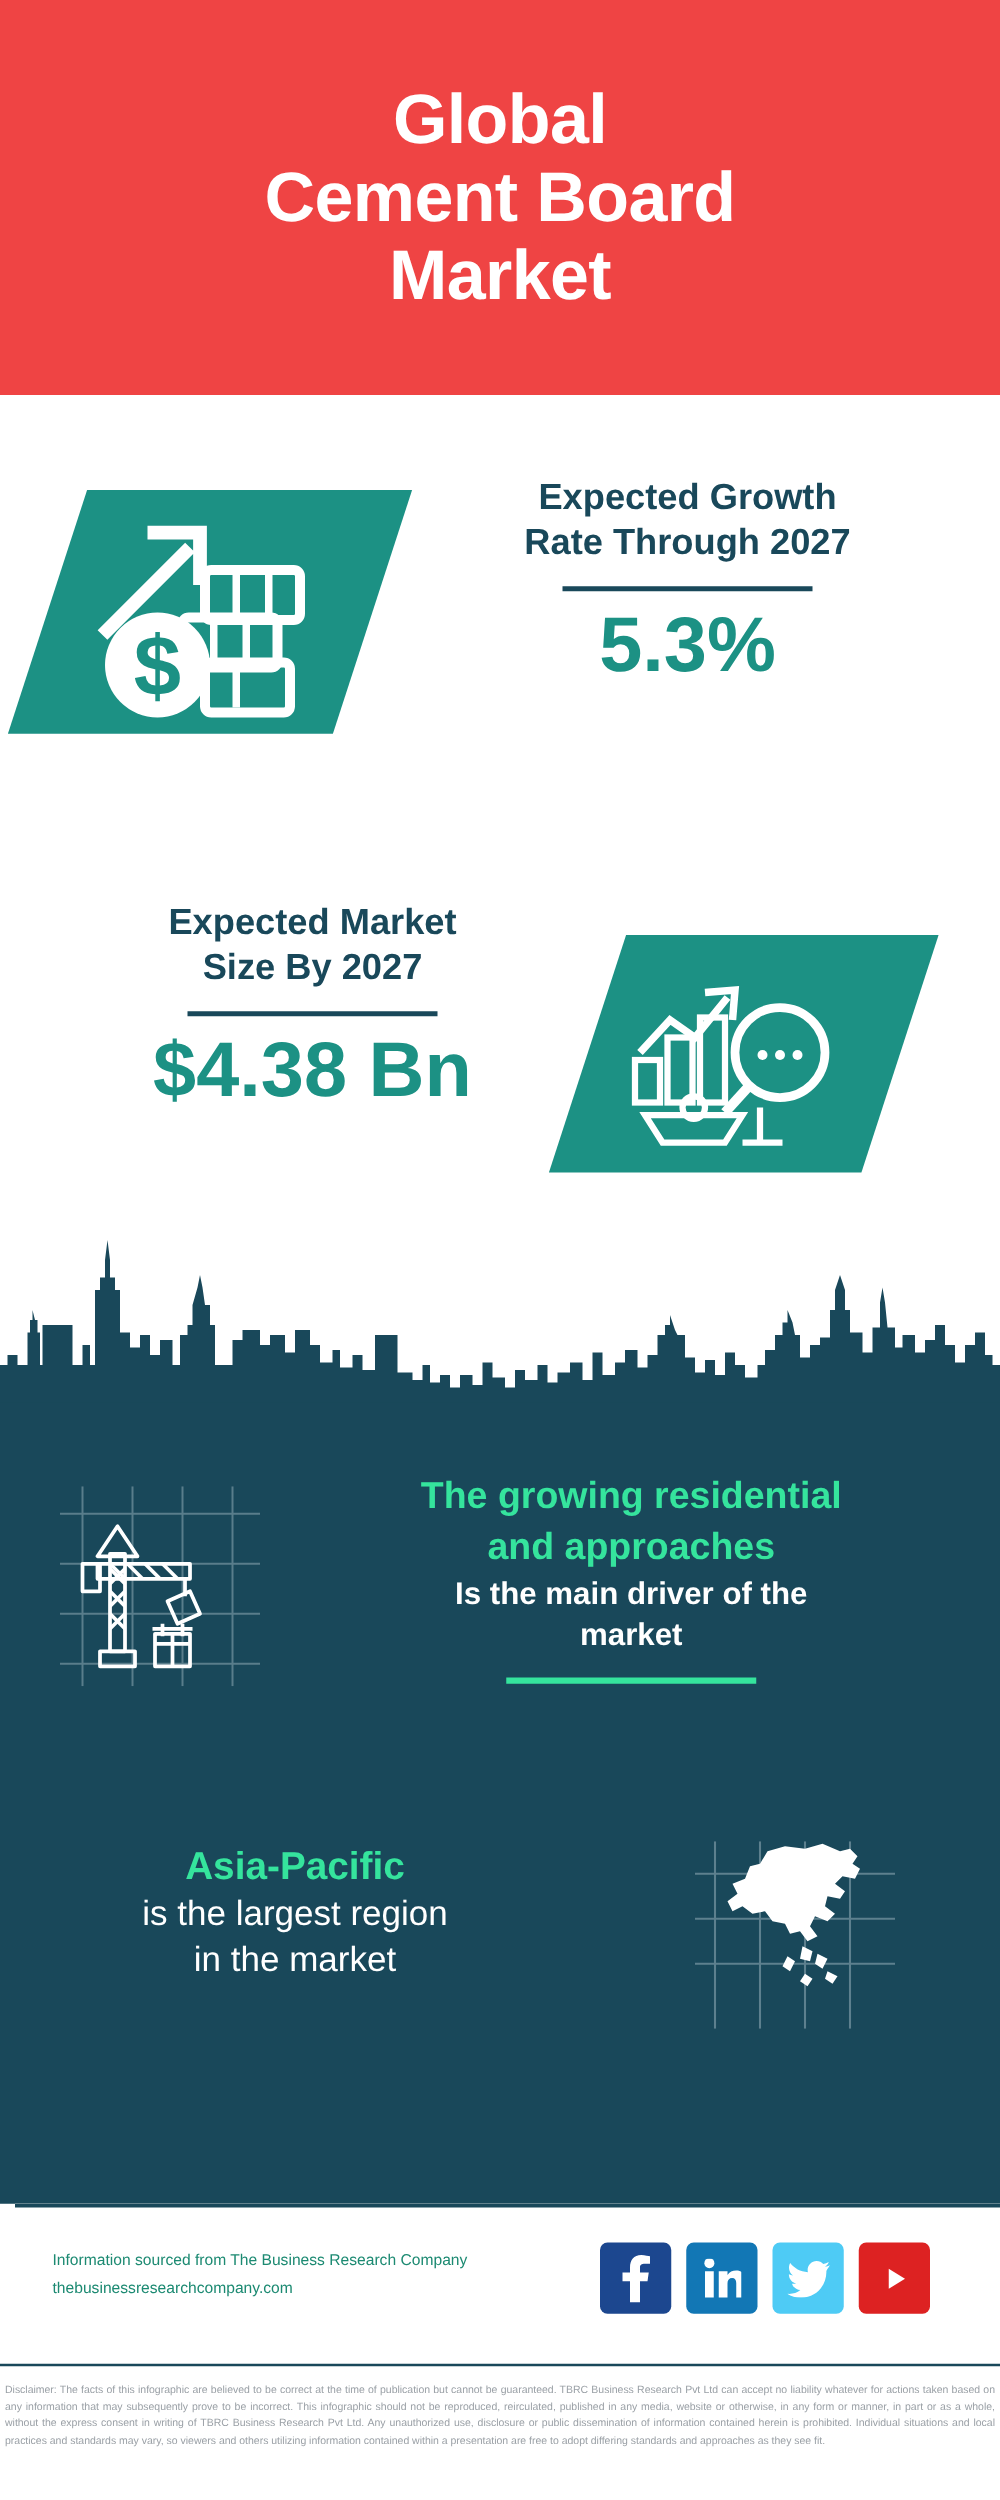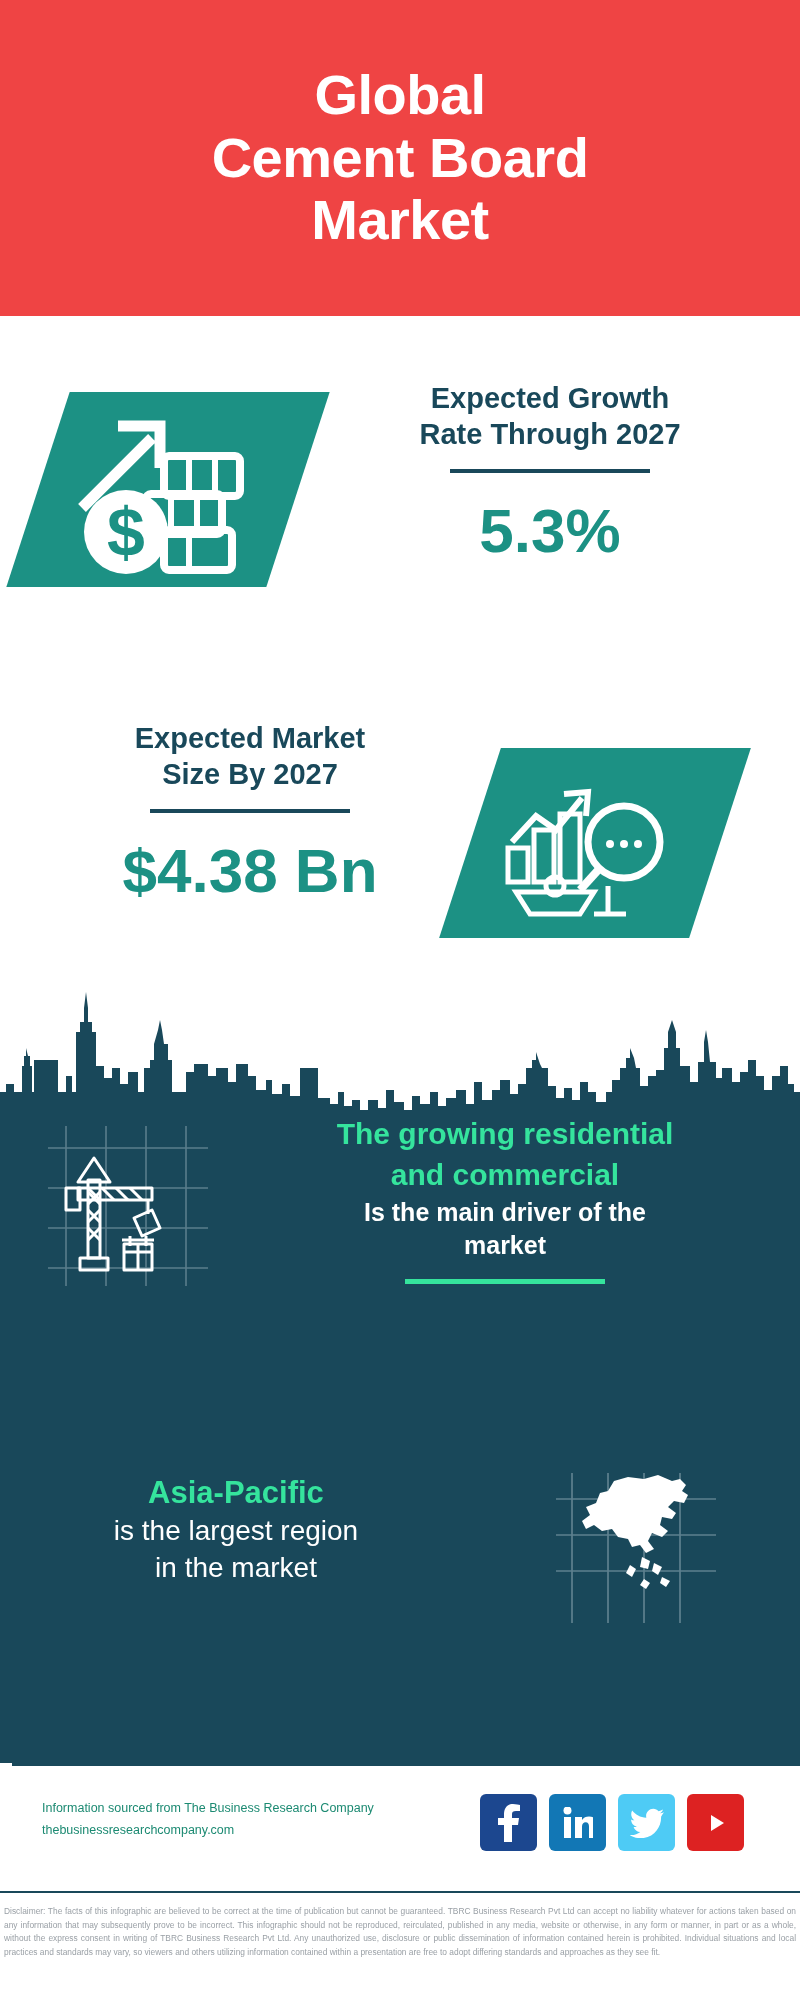--- a/index.html
+++ b/index.html
@@ -23,38 +23,38 @@
 
   
   .growth-row { position:absolute; left:0; top:330px; width:800px; height:300px; }
   .icon-growth-wrap { position:absolute; left:38px; top:62px; width:260px; height:195px; }
   .icon-growth-bg { position:absolute; left:0; top:0; width:260px; height:195px; background:#1c9184; transform:skewX(-18deg); }
   .icon-growth-svg { position:absolute; left:30px; top:12px; }
 
   .growth-text { position:absolute; left:340px; top:50px; width:420px; text-align:center; }
   .label-dark { color:#19485a; font-weight:bold; font-size:29px; line-height:1.25; }
   .rule-dark { width:200px; height:4px; background:#19485a; margin:16px auto 0 auto; }
-  .value-teal { color:#1c9184; font-weight:bold; font-size:62px; line-height:1.1; margin-top:24px; }
+  .value-teal { color:#1c9184; font-weight:bold; font-size:62px; line-height:1.1; margin-top:10px; }
 
   
   .size-row { position:absolute; left:0; top:700px; width:800px; height:280px; }
   .size-text { position:absolute; left:40px; top:20px; width:420px; text-align:center; }
   .icon-chart-wrap { position:absolute; left:470px; top:48px; width:250px; height:190px; }
   .icon-chart-bg { position:absolute; left:0; top:0; width:250px; height:190px; background:#1c9184; transform:skewX(-18deg); }
   .icon-chart-svg { position:absolute; left:28px; top:16px; }
 
   
   .dark-body {
     position:absolute; left:0; top:1118px; width:800px; height:645px;
     background:#19485a;
   }
   .skyline { position:absolute; left:0; top:972px; width:800px; height:150px; }
 
   
-  .driver-block { position:absolute; left:0; top:1114px; width:796px; height:280px; }
+  .driver-block { position:absolute; left:0; top:1177px; width:796px; height:280px; }
   .icon-crane { position:absolute; left:48px; top:12px; width:160px; height:160px; }
   .driver-text { position:absolute; left:240px; top:0px; width:530px; text-align:center; }
   .txt-green { color:#35e49d; font-weight:bold; font-size:30px; line-height:1.36; }
   .txt-white { color:#ffffff; font-weight:bold; font-size:25px; line-height:1.34; }
   .rule-green { width:200px; height:5px; background:#35e49d; margin:16px auto 0 auto; }
 
   
   .region-block { position:absolute; left:16px; top:1455px; width:800px; height:220px; }
   .region-text { position:absolute; left:20px; top:18px; width:400px; text-align:center; }
   .region-hi { color:#35e49d; font-weight:bold; font-size:31px; line-height:1.3; }
@@ -205,21 +205,21 @@
         <line x1="76" y1="126" x2="104" y2="126"></line>
         <line x1="90" y1="118" x2="90" y2="144"></line>
         <line x1="82" y1="110" x2="82" y2="120"></line>
         <line x1="98" y1="110" x2="98" y2="120"></line>
         <line x1="74" y1="114" x2="106" y2="114"></line>
       </g>
     </svg>
 
     <div class="driver-text">
       <div class="txt-green">The growing residential</div>
-      <div class="txt-green">and commercial</div>
+      <div class="txt-green">and approaches</div>
       <div class="txt-white">Is the main driver of the</div>
       <div class="txt-white">market</div>
       <div class="rule-green"></div>
     </div>
   </div>
 
   <div class="region-block">
     <div class="region-text">
       <div class="region-hi">Asia-Pacific</div>
       <div class="region-sub">is the largest region</div>

